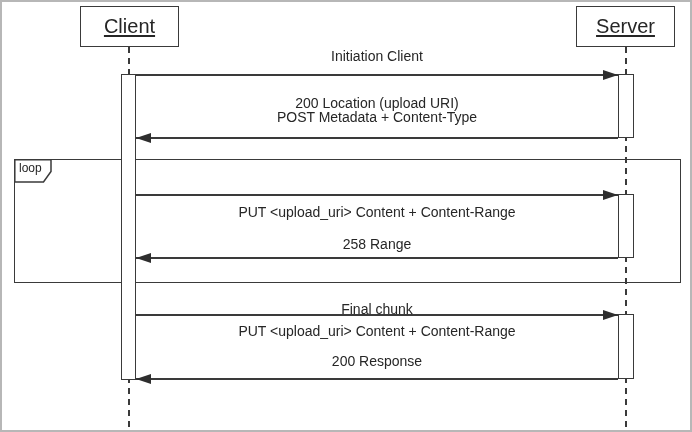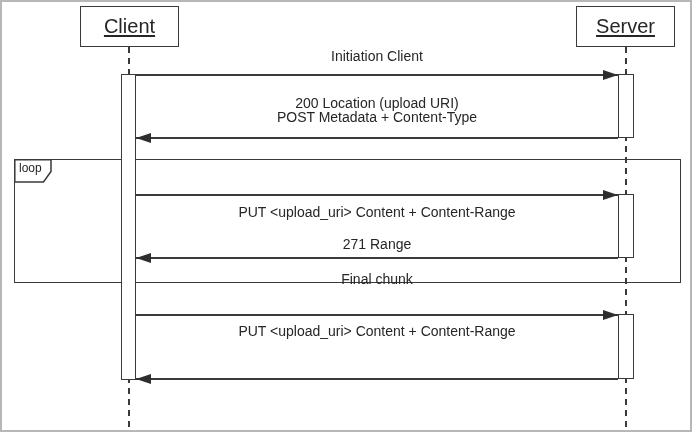--- a/index.html
+++ b/index.html
@@ -132,28 +132,29 @@
   <div class="msg-line" style="top:72px;"></div>
   <div class="arrow-right" style="left:601px; top:67.8px;"></div>
   <div class="msg-label" style="top:79px;margin-top:28px;">POST Metadata + Content-Type</div>
   <div class="msg-label" style="top:93px;">200 Location (upload URI)</div>
   <div class="msg-line" style="top:135px;"></div>
   <div class="arrow-left" style="left:134px; top:130.8px;"></div>
 
   <div class="msg-line" style="top:192px;"></div>
   <div class="arrow-right" style="left:601px; top:187.8px;"></div>
   <div class="msg-label" style="top:202px;">PUT &lt;upload_uri&gt; Content + Content-Range</div>
-  <div class="msg-label" style="top:234px;">271 Range</div>
+  <div class="msg-label" style="top:234px;">258 Range</div>
   <div class="msg-line" style="top:255px;"></div>
   <div class="arrow-left" style="left:134px; top:250.8px;"></div>
 
-  <div class="msg-label" style="top:269px;">Final chunk</div>
+  <div class="msg-label" style="top:299px;">Final chunk</div>
   <div class="msg-line" style="top:312px;"></div>
   <div class="arrow-right" style="left:601px; top:307.8px;"></div>
   <div class="msg-label" style="top:321px;">PUT &lt;upload_uri&gt; Content + Content-Range</div>
+  <div class="msg-label" style="top:351px;">200 Response</div>
   <div class="msg-line" style="top:376px;"></div>
   <div class="arrow-left" style="left:134px; top:371.8px;"></div>
 
   <div class="activation" style="left:119px; top:72px; width:15px; height:306px;"></div>
   <div class="activation" style="left:616px; top:72px; width:16px; height:64px;"></div>
   <div class="activation" style="left:616px; top:192px; width:16px; height:64px;"></div>
   <div class="activation" style="left:616px; top:312px; width:16px; height:65px;"></div>
 
   <div class="actor-box" style="left:78px;">
     <span class="actor-label">Client</span>

